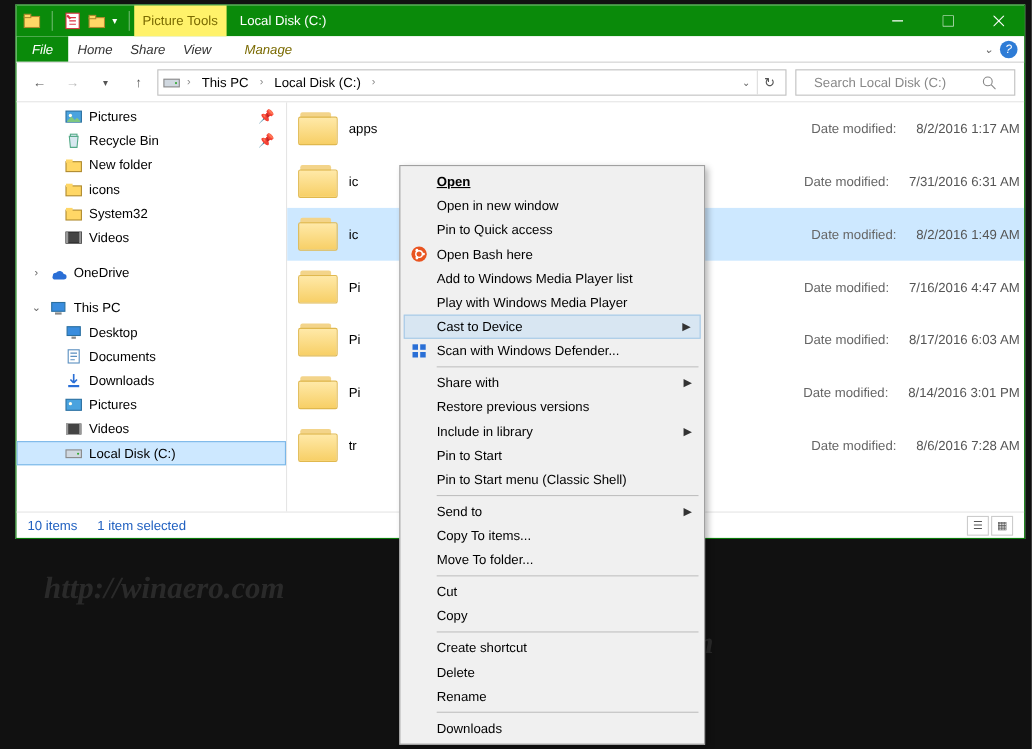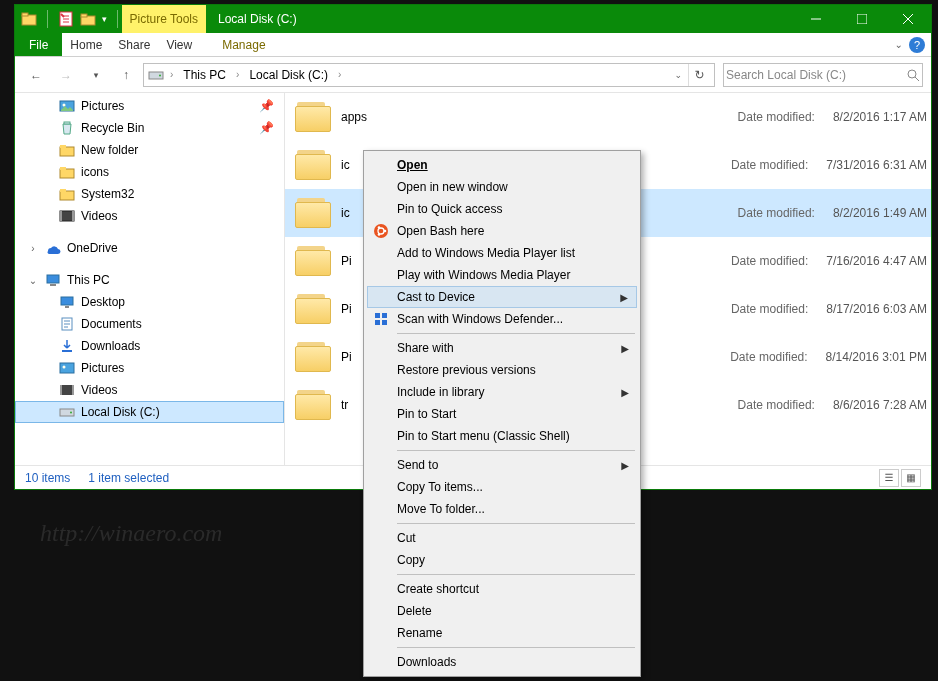--- a/index.html
+++ b/index.html
@@ -8,41 +8,41 @@
   
   .titlebar { height: 28px; background: #0a8a0a; display: flex; align-items: center; color: #fff; }
   .qat { display: flex; align-items: center; gap: 6px; padding-left: 6px; }
   .qat .qicon { width: 16px; height: 16px; display: inline-block; }
   .qat-sep { width: 1px; height: 18px; background: rgba(255,255,255,.4); margin: 0 4px; }
   .picture-tools { background: #fff26a; color: #7a6a00; padding: 0 8px; height: 28px; line-height: 14px; font-size: 11px; display:flex; flex-direction:column; justify-content:center; align-items:center; }
   .titlebar-title { margin-left: 12px; color: #fff; font-size: 12px; }
   .winbtns { margin-left: auto; display: flex; }
   .winbtn { width: 46px; height: 28px; display:flex; align-items:center; justify-content:center; color:#fff; }
   
-  .ribs { height: 24px; background: #fff; border-bottom: 1px solid #d0d0d0; display:flex; align-items:stretch; }
+  .ribs { height: 24px; background: #fff; border-bottom: 1px solid #d0d0d0; display:flex; align-items:stretch;font-style:italic; }
   .file-tab { background: #0a8a0a; color: #fff; padding: 0 14px; display:flex; align-items:center; }
   .rib-tab { padding: 0 8px; display:flex; align-items:center; color:#333; cursor:default; }
   .rib-tab.context { color:#7a6a00; }
   .rib-right { margin-left:auto; display:flex; align-items:center; padding-right:6px; gap:6px; }
   .caret { font-size: 10px; color:#666; }
   .help { width:16px; height:16px; background:#2e7cd6; color:#fff; border-radius:50%; font-size:11px; display:flex; align-items:center; justify-content:center; }
   
   .navrow { height: 36px; display:flex; align-items:center; padding: 0 8px; gap:4px; border-bottom:1px solid #e5e5e5; }
   .navbtn { width:26px; height:26px; display:flex; align-items:center; justify-content:center; color:#555; }
   .addr { flex:1; height:24px; border:1px solid #c0c0c0; display:flex; align-items:center; padding:0 4px; gap:4px; }
   .addr .aicon { width:16px; height:16px; }
   .addr .crumb { padding:0 4px; }
   .addr .chev { color:#888; padding:0 2px; font-size:10px; }
   .addr-right { margin-left:auto; display:flex; align-items:center; }
   .refresh { width:22px; height:22px; display:flex; align-items:center; justify-content:center; border-left:1px solid #ddd; color:#555; }
-  .search { width:200px; height:24px; border:1px solid #c0c0c0; display:flex; align-items:center; padding:0 2px; color:#888; margin-left:4px; }
+  .search { width:200px; height:24px; border:1px solid #c0c0c0; display:flex; align-items:center; padding:0 16px; color:#888; margin-left:4px; }
   .search .sicon { margin-left:auto; }
   
   .body { display:flex; height: 372px; }
-  .navpane { width:270px; border-right:1px solid #e5e5e5; padding:2px 0; overflow:hidden; }
+  .navpane { width:246px; border-right:1px solid #e5e5e5; padding:2px 0; overflow:hidden; }
   .tree-item { display:flex; align-items:center; height:22px; padding-left:44px; gap:6px; }
   .tree-item.level1 { padding-left:26px; }
   .tree-item.level2 { padding-left:44px; }
   .tree-item.selected { background:#cde8ff; border:1px solid #7ab7e8; padding-left:43px; }
   .tree-sp { height:10px; }
   .ticon { width:16px; height:16px; flex-shrink:0; }
   .arrow { width:12px; color:#666; font-size:10px; text-align:center; }
   .tree-item.level1 .arrow { margin-left:-14px; }
   
   .content { flex:1; position:relative; overflow:hidden; }
@@ -60,21 +60,21 @@
   .viewbtn { width:20px; height:18px; border:1px solid #ccc; display:flex; align-items:center; justify-content:center; color:#555; font-size:10px; }
   
   .ctx { position:absolute; left:363px; top:150px; width:278px; background:#f0f0f0; border:1px solid #a0a0a0; box-shadow:3px 3px 6px rgba(0,0,0,.3); padding:3px; z-index:50; }
   .ctx-item { display:flex; align-items:center; height:22px; padding:0 28px 0 30px; position:relative; }
   .ctx-item.bold { font-weight:600;text-decoration:underline; }
   .ctx-item.hover { background:#d8e6f2; border:1px solid #a6c8e6; padding:0 27px 0 29px; }
   .ctx-sep { height:1px; background:#c0c0c0; margin:3px 2px 3px 30px; }
   .ctx-item .sub { position:absolute; right:8px; font-size:10px; color:#333; }
   .ctx-item .cicon { position:absolute; left:6px; width:16px; height:16px; }
   
-  .wm { position:absolute; color:rgba(120,120,120,.25); font-size:24px; font-style:italic; font-family: Georgia, serif; pointer-events:none; white-space:nowrap; }
+  .wm { position:absolute; color:rgba(120,120,120,.25); font-size:28px; font-style:italic; font-family: Georgia, serif; pointer-events:none; white-space:nowrap;font-weight:bold; }
   
   svg { display:block; }
 </style>
 </head>
 <body>
 
 <div class="wm" style="left:250px; top:92px;">http://winaero.com</div>
 <div class="wm" style="left:640px; top:140px;">http://winaero.com</div>
 <div class="wm" style="left:40px; top:235px;">http://winaero.com</div>
 <div class="wm" style="left:640px; top:285px;">http://winaero.com</div>

